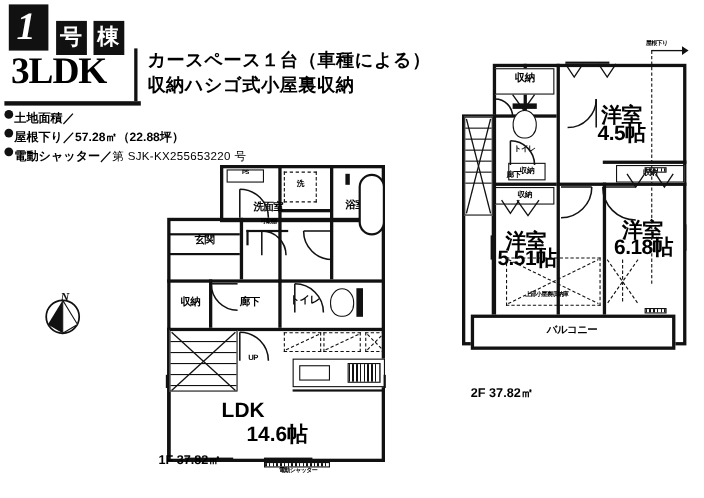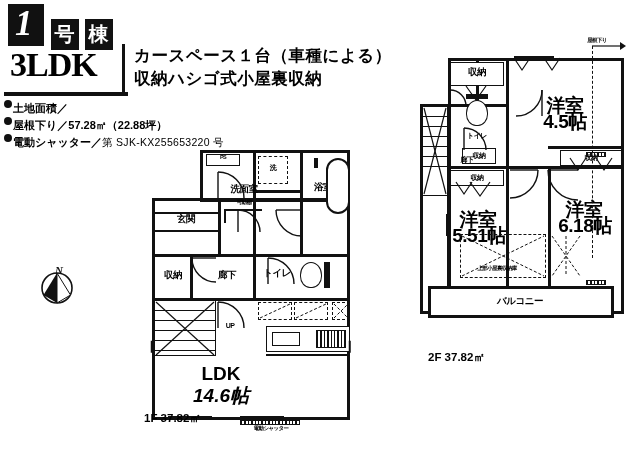--- a/index.html
+++ b/index.html
@@ -272,21 +272,21 @@
       <line x1="186" y1="168" x2="200" y2="154" stroke="#111" stroke-width="1" stroke-dasharray="3 2"></line>
       <line x1="186" y1="154" x2="200" y2="168" stroke="#111" stroke-width="1" stroke-dasharray="3 2"></line>
     </svg>
 
     <div class="thin" style="left:118px; top:176px; width:84px; height:26px;"></div>
     <div class="thin" style="left:124px; top:182px; width:28px; height:14px;"></div>
     <div class="hatchblock" style="left:168px; top:180px; width:30px; height:18px;"></div>
     <div class="tlineh" style="left:118px; top:204px; width:84px;"></div>
 
     <div class="rmlabel big" style="left:28px; top:214px; width:90px;">LDK</div>
-    <div class="rmlabel big" style="left:20px; top:236px; width:106px;font-style:italic;">14.6帖</div>
+    <div class="rmlabel big" style="left:51px; top:236px; width:106px;">14.6帖</div>
 
     <div class="tlineh" style="left:20px; top:266px; width:44px;"></div>
     <div class="tlineh" style="left:92px; top:266px; width:44px;"></div>
     <div class="hatchblock" style="left:92px; top:270px; width:60px; height:5px;"></div>
     <div class="rmlabel micro" style="left:92px; top:276px; width:62px;">電動シャッター</div>
 
     <div class="tlineh" style="left:-2px; top:196px; width:12px; transform:rotate(90deg);"></div>
     <div class="tlineh" style="left:196px; top:196px; width:12px; transform:rotate(90deg);"></div>
   </div>
 

